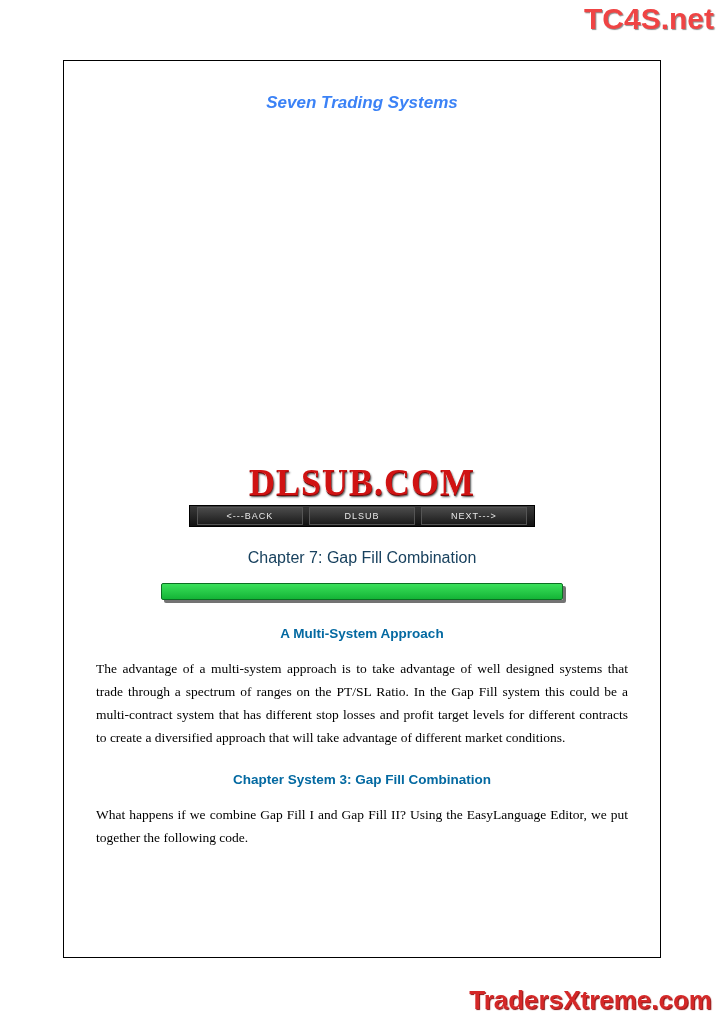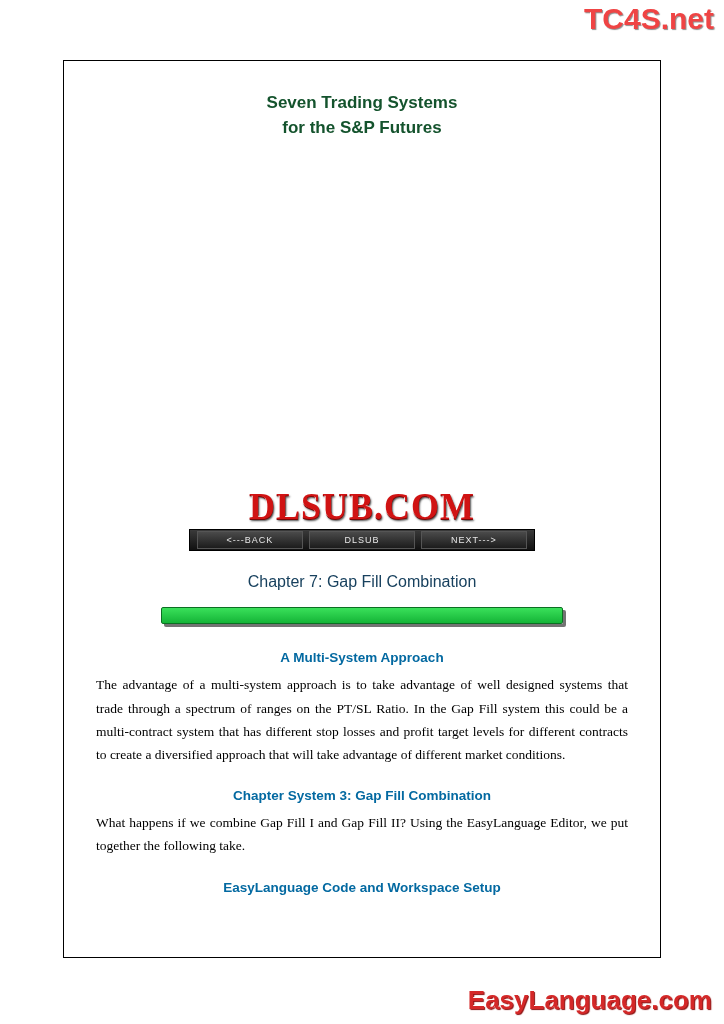--- a/index.html
+++ b/index.html
@@ -64,22 +64,23 @@
     position: relative;
   }
 
   
   .doc-title {
     margin-top: 30px;
     text-align: center;
     font-family: "Liberation Sans", sans-serif;
     font-weight: bold;
     font-size: 17px;
-    color: #14532d;
+    color: #3b82f6;
     line-height: 1.45;
+    font-style: italic;
   }
   .doc-title .line2 { display: block; }
 
   
   .spacer {
     height: 330px;
   }
 
   
   .logo-block {
@@ -153,39 +154,38 @@
   
   .section-head {
     margin-top: 22px;
     text-align: center;
     font-family: "Liberation Sans", sans-serif;
     font-weight: bold;
     font-size: 13.5px;
     color: #0369a1;
   }
   .para {
-    margin-top: 8px;
+    margin-top: 16px;
     font-family: "Liberation Serif", serif;
     font-size: 13.5px;
     line-height: 1.72;
     text-align: justify;
     color: #000000;
   }
 </style>
 </head>
 <body>
 
 <div class="top-watermark">TC4S.net</div>
 
 <div class="page">
   <div class="page-inner">
 
     <div class="doc-title">
       <span>Seven Trading Systems</span>
-      <span class="line2">for the S&amp;P Futures</span>
     </div>
 
     <div class="spacer"></div>
 
     <div class="logo-block">
       <div class="dlsub-logo">DLSUB.COM</div>
       <div class="navbar">
         <div class="navbtn">&lt;---BACK</div>
         <div class="navbtn">DLSUB</div>
         <div class="navbtn">NEXT---&gt;</div>
@@ -195,20 +195,19 @@
     <div class="chapter-title">Chapter 7: Gap Fill Combination</div>
 
     <div class="green-bar-wrap">
       <div class="green-bar"></div>
     </div>
 
     <div class="section-head">A Multi-System Approach</div>
     <div class="para">The advantage of a multi-system approach is to take advantage of well designed systems that trade through a spectrum of ranges on the PT/SL Ratio.  In the Gap Fill system this could be a multi-contract system that has different stop losses and profit target levels for different contracts to create a diversified approach that will take advantage of different market conditions.</div>
 
     <div class="section-head">Chapter System 3: Gap Fill Combination</div>
-    <div class="para">What happens if we combine Gap Fill I and Gap Fill II?  Using the EasyLanguage Editor, we put together the following take.</div>
-
-    <div class="section-head">EasyLanguage Code and Workspace Setup</div>
+    <div class="para">What happens if we combine Gap Fill I and Gap Fill II?  Using the EasyLanguage Editor, we put together the following code.</div>
+
 
   </div>
 </div>
 
-<div class="bottom-watermark">EasyLanguage.com</div>
+<div class="bottom-watermark">TradersXtreme.com</div>
 
 </body></html>

